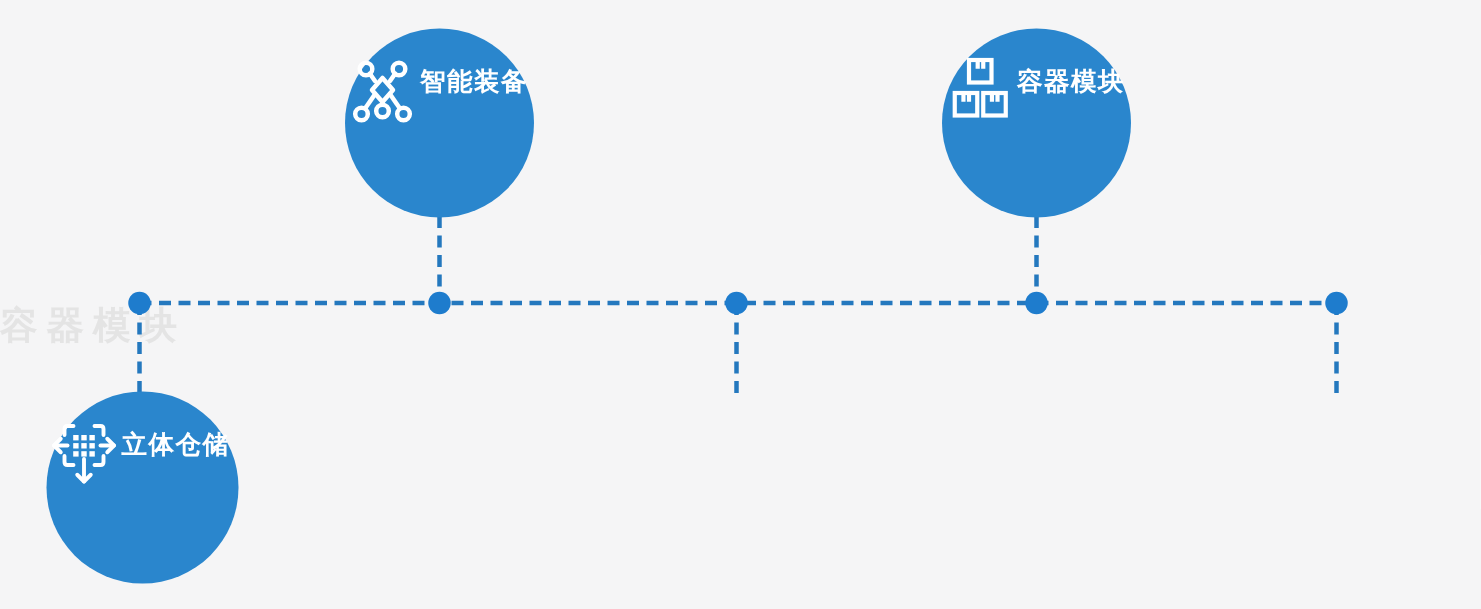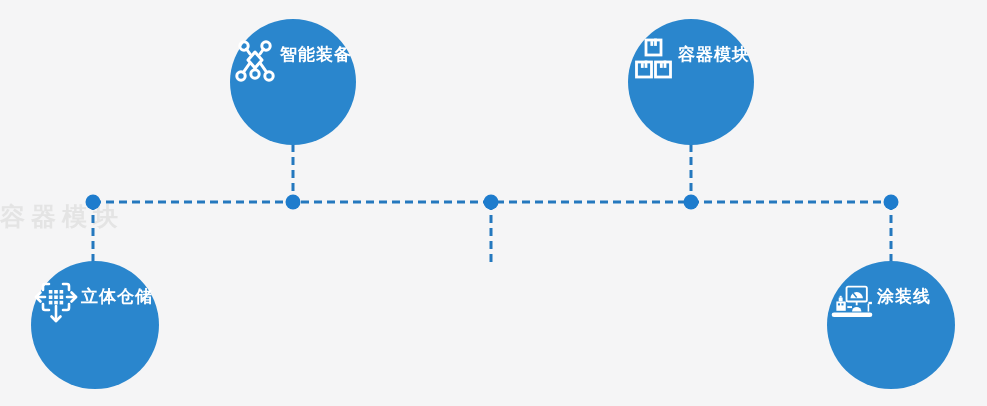--- a/index.html
+++ b/index.html
@@ -147,35 +147,14 @@
           <rect x="16.8" y="21.8" width="3.6" height="3.6"></rect>
             <rect x="22.2" y="21.8" width="3.6" height="3.6"></rect>
             <rect x="27.6" y="21.8" width="3.6" height="3.6"></rect>
         </g>
       </svg>
     </span>
     <span class="label">立体仓储</span>
   </div>
 
 
-  <div class="node node-e bottom">
-    <span class="icon">
-      <svg width="62" height="48" viewBox="0 0 64 48">
-        <rect x="25" y="3" width="26" height="19" rx="2" fill="none" stroke="#fff" stroke-width="2.4"></rect>
-        <path d="M30 18 a8 8 0 0 1 16 0 z" fill="#fff"></path>
-        <path d="M38 17 L33.5 11.5" stroke="var(--circle)" stroke-width="1.8"></path>
-        <path d="M38 22 V27" stroke="#fff" stroke-width="2.4"></path>
-        <rect x="16.2" y="14.8" width="2.6" height="2.4" fill="#fff"></rect>
-        <rect x="15" y="17" width="5" height="5" fill="#fff"></rect>
-        <rect x="12" y="22" width="12" height="12" fill="#fff"></rect>
-        <rect x="14" y="24.5" width="2.6" height="2.6" fill="var(--circle)"></rect>
-        <rect x="18.5" y="24.5" width="2.6" height="2.6" fill="var(--circle)"></rect>
-        <rect x="26" y="28" width="6" height="2.5" fill="#fff"></rect>
-        <path d="M32 35 a6 6 0 0 1 12 0 z" fill="#fff"></path>
-        <path d="M53 25 V35" stroke="#fff" stroke-width="2"></path>
-        <rect x="53" y="22.5" width="4.5" height="3" fill="#fff"></rect>
-        <rect x="6" y="36" width="52" height="6" rx="3" fill="#fff"></rect>
-      </svg>
-    </span>
-    <span class="label">涂装线</span>
-  </div>
 
 </div>
 
 </body></html>

